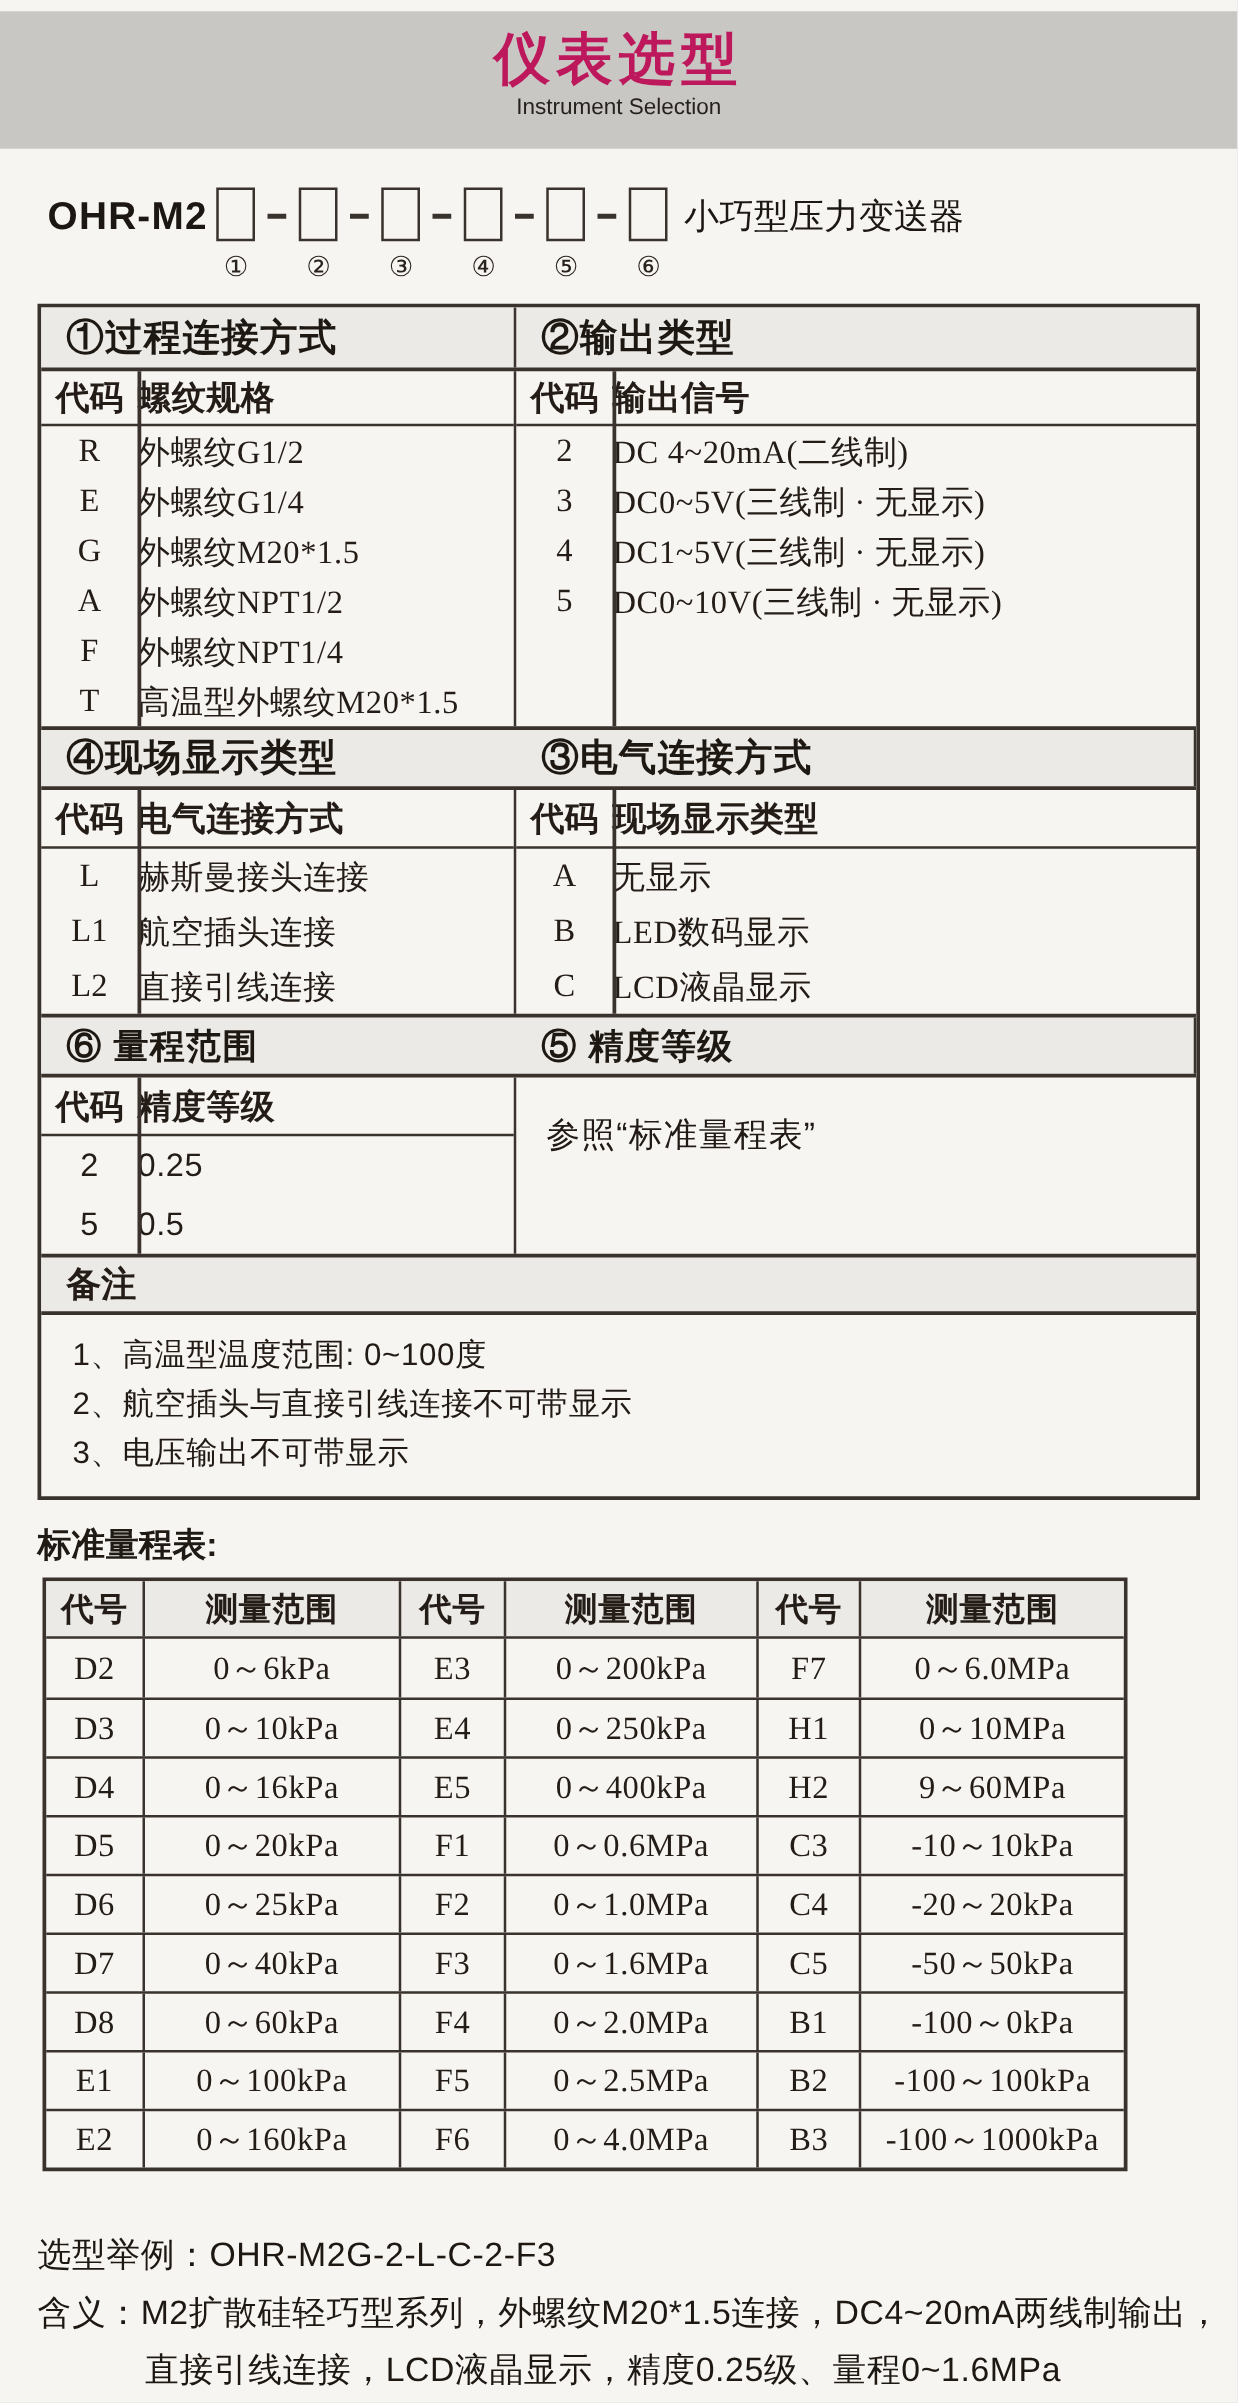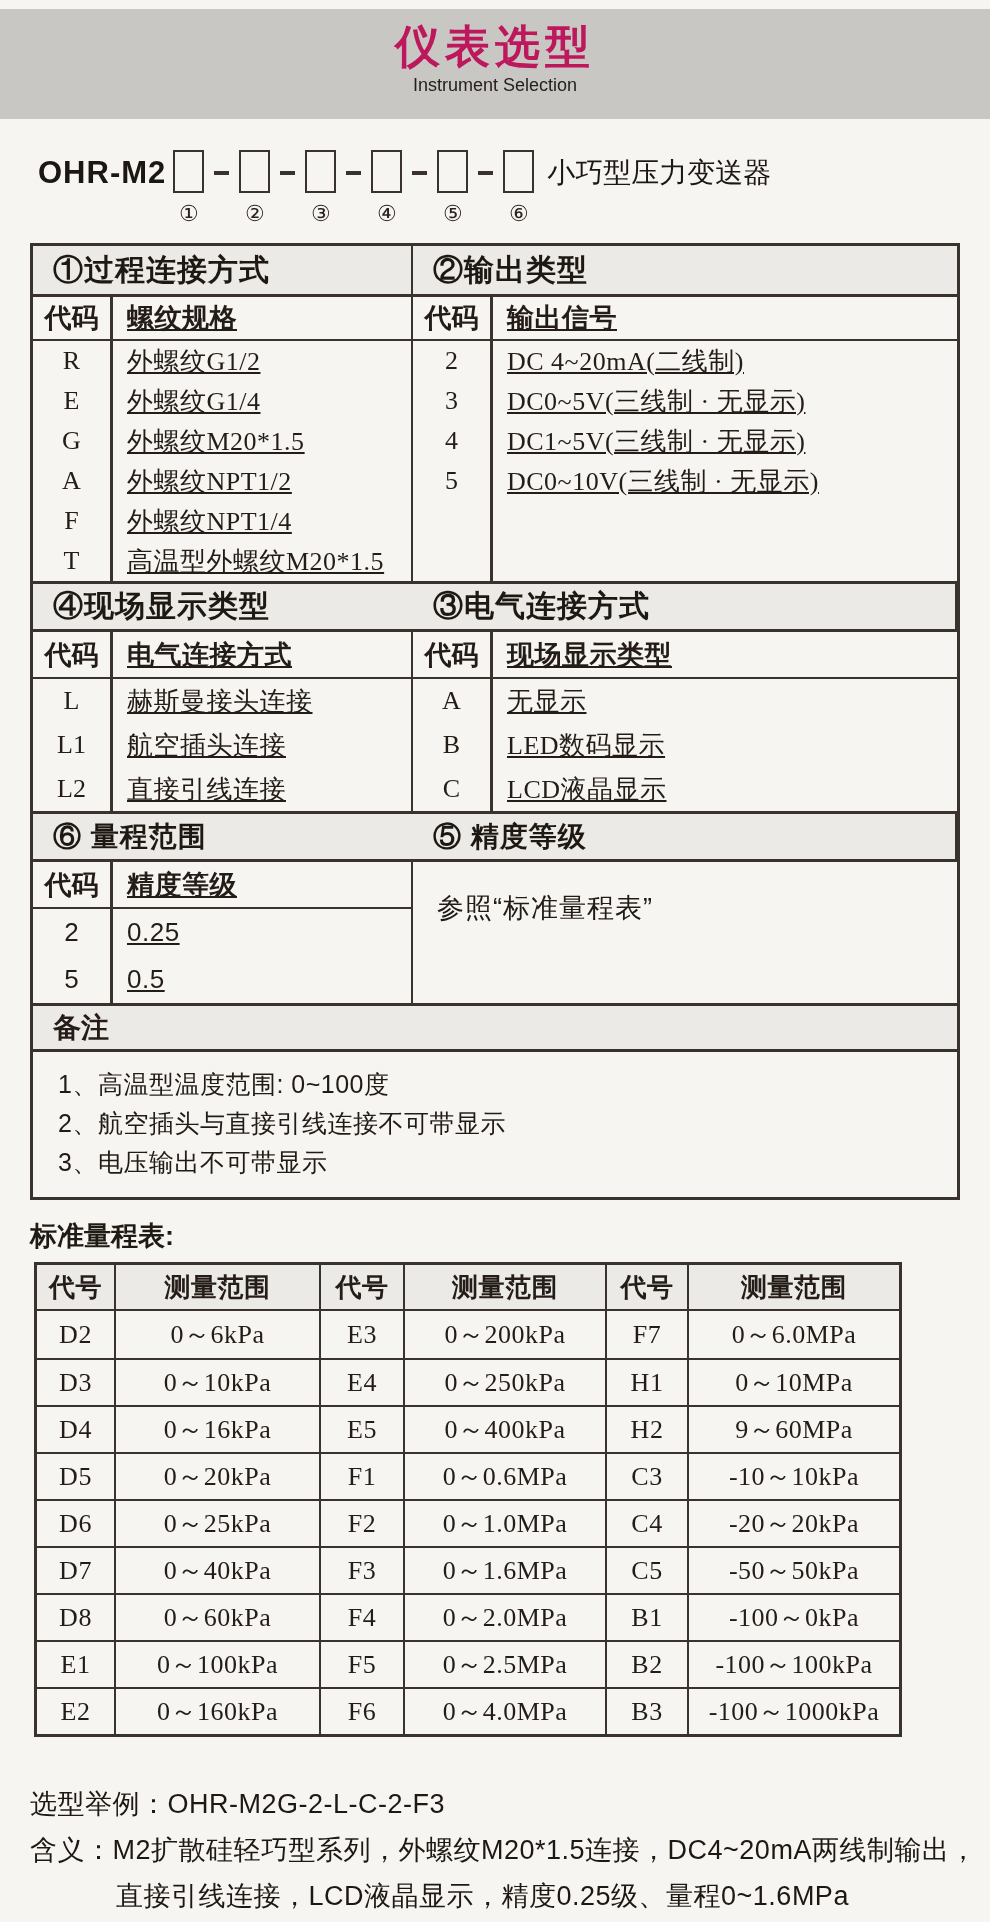--- a/index.html
+++ b/index.html
@@ -73,21 +73,21 @@
   .half.left { border-right: 2.5px solid #3a322d; }
   .vline { position: absolute; top: 0; bottom: 0; left: 77px; width: 2.5px; background: #3a322d; }
 
   .colhead {
     display: flex; align-items: center; height: 44px;
     border-bottom: 2.5px solid #3a322d;
     font-weight: 700; font-size: 27px;
   }
   .trow { display: flex; align-items: center; font-size: 26px; }
   .code { width: 77px; flex: none; text-align: center; }
-  .desc { padding-left: 17px; letter-spacing: 0.5px; text-decoration: underline; }
+  .desc { letter-spacing: 0.5px; }
 
   .body12 .trow { height: 40px; }
   .body34 .trow { height: 44px; }
   .body34 .colhead { height: 47px; }
   .body56 .trow { height: 47px; font-family: "Liberation Sans", sans-serif; }
   .body56 .colhead { height: 47px; font-family: "Liberation Sans", sans-serif; }
   .body12 { min-height: 284px; }
   .body34 { min-height: 179px; }
   .body56 { min-height: 141px; }
 

